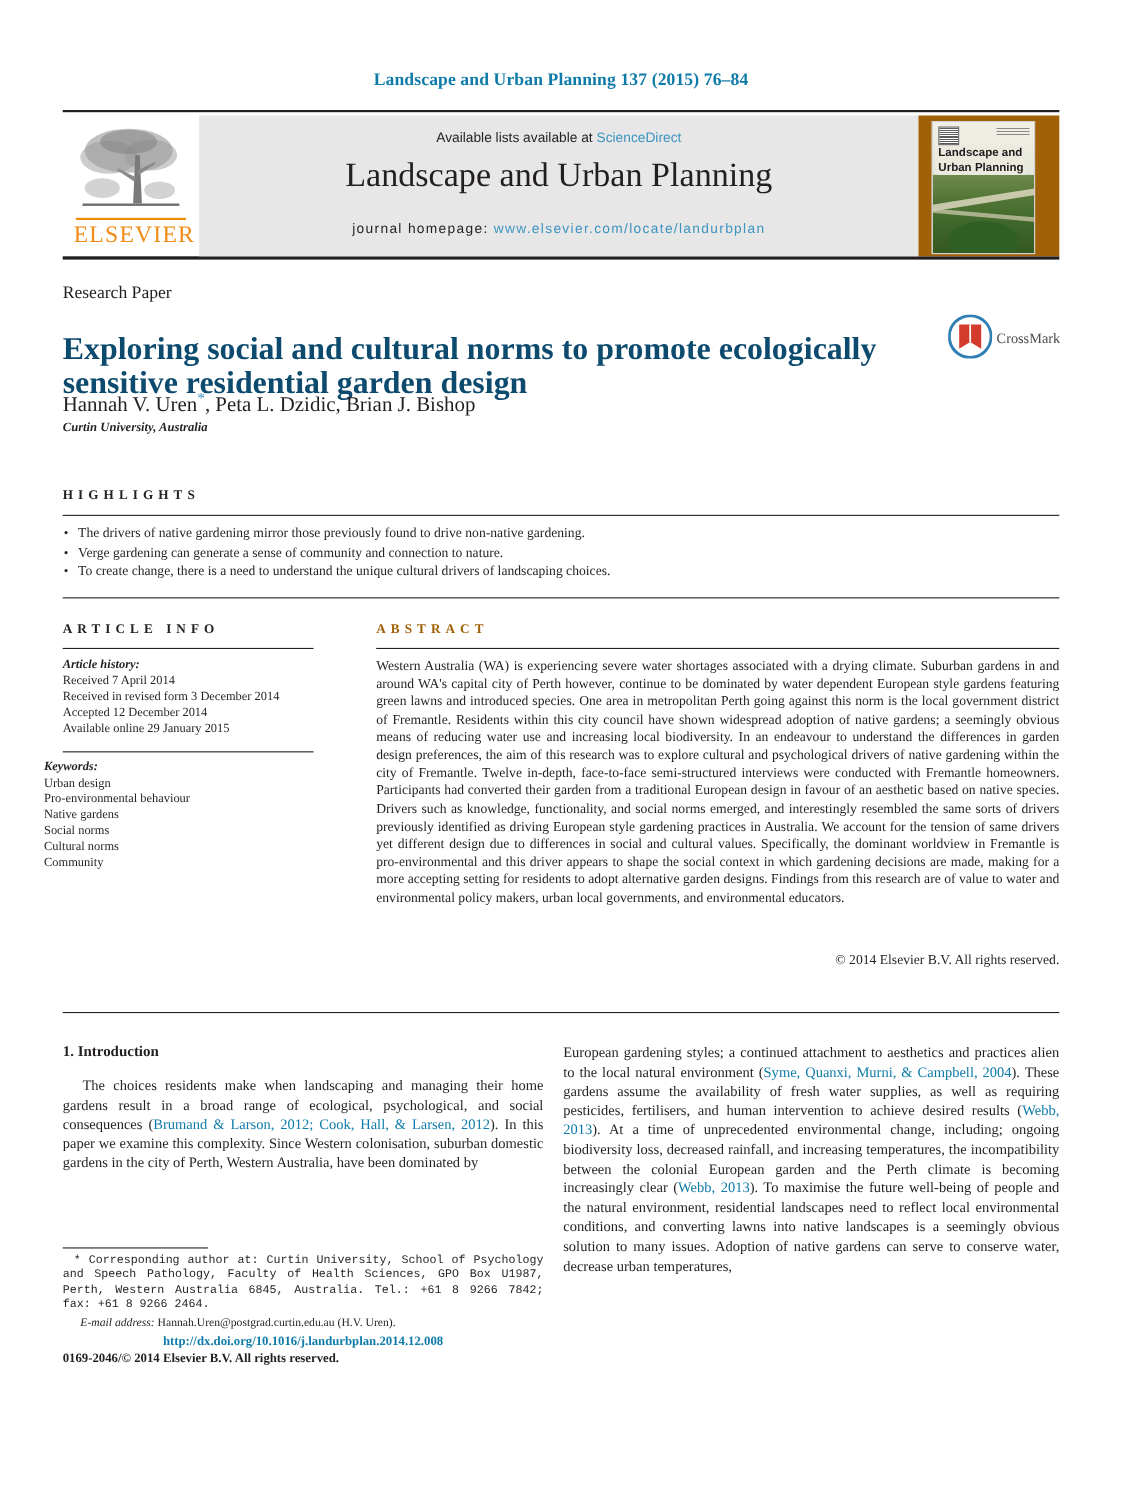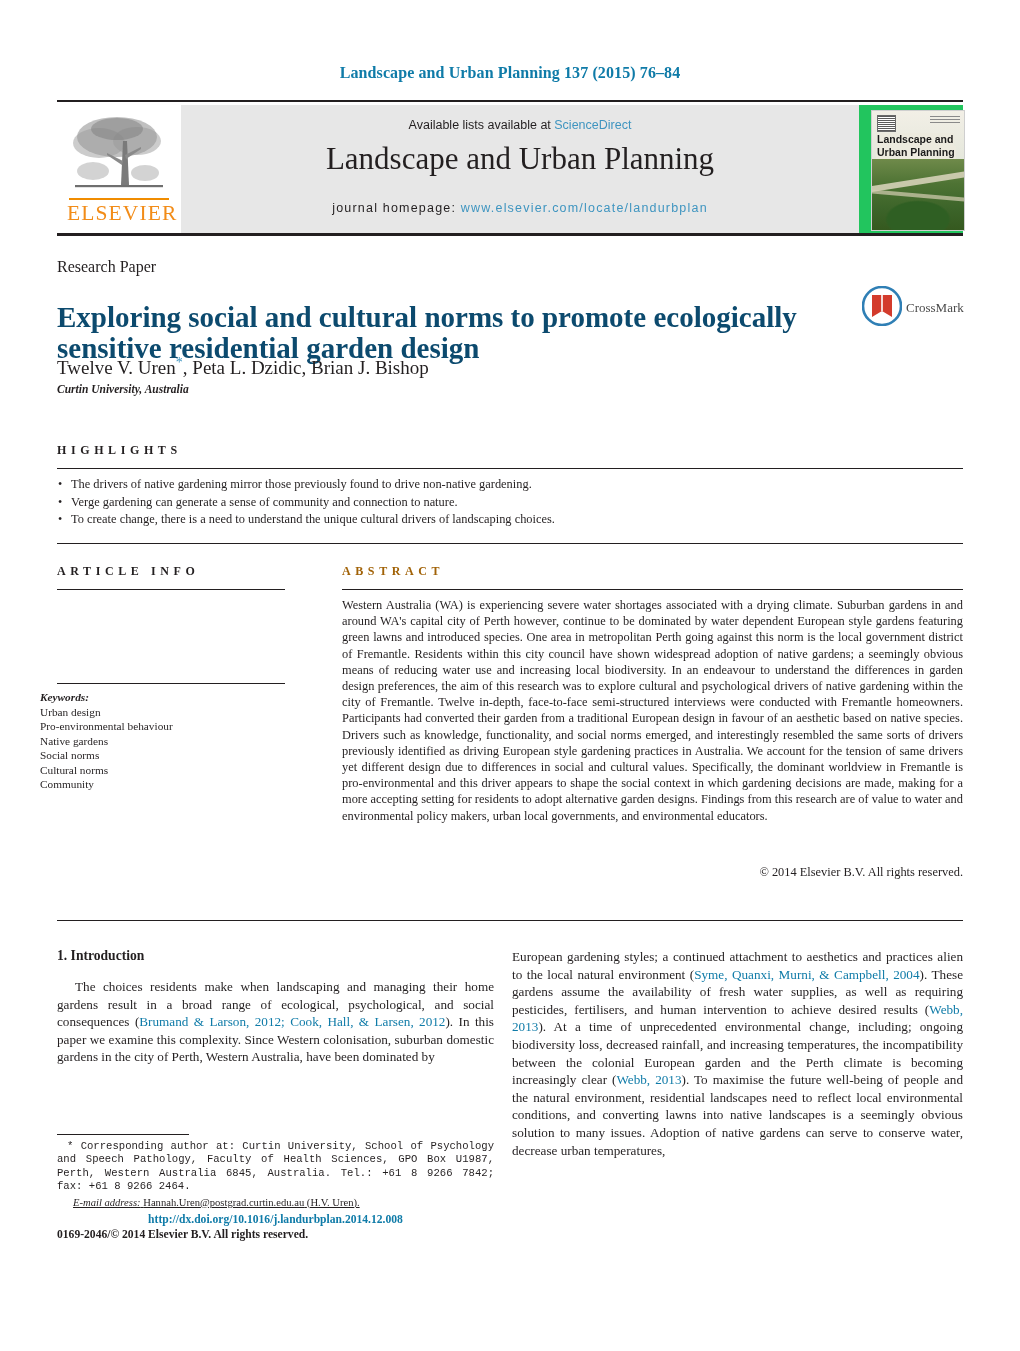--- a/index.html
+++ b/index.html
@@ -114,22 +114,22 @@
     color: #231f20;
   }
   .banner-homepage .url {
     color: #3f95c0;
   }
   .cover-thumb {
     flex: 0 0 104px;
     width: 104px;
     height: 128px;
     position: relative;
-    background: #22c55e;
-    padding-left: 0;
+    background: #a16207;
+    padding-left: 24px;
     box-sizing: content-box;
   }
   .cover-img {
     position: absolute;
     left: 12px; top: 5px;
     width: 92px;
     height: 119px;
     border: 1px solid #cfcfcf;
     background: #dfe4ea;
     overflow: hidden;
@@ -389,21 +389,21 @@
   .footnote {
     position: absolute;
     left: 57px; top: 1140px;
     width: 437px;
     font-size: 10.6px;
     line-height: 13.4px;
     text-align: justify;
     color: #231f20;
   }
   .footnote .fn-first { text-indent: 10px; display: block; font-family: Liberation Mono, monospace; }
-  .footnote .email-line { display: block; text-indent: 16px; margin-top: 2px; text-decoration: underline; }
+  .footnote .email-line { display: block; text-indent: 16px; margin-top: 2px; }
   .footnote .lbl { font-style: italic; }
   .doi {
     position: absolute;
     left: 57px; top: 1212px;
     width: 437px;
     font-size: 11.6px;
     line-height: 15px;
     color: #0f7ba8;
     font-weight: bold;
     text-align: center;
@@ -471,21 +471,21 @@
           </div>
         </div>
       </div>
 
     </div>
   </div>
 
   <div class="section-type">Research Paper</div>
   <h1 class="article-title">Exploring social and cultural norms to promote ecologically sensitive residential garden design</h1>
   <div class="authors">
-    <span>Twelve V. Uren</span><span class="star">*</span><span>, Peta L. Dzidic, Brian J. Bishop</span>
+    <span>Hannah V. Uren</span><span class="star">*</span><span>, Peta L. Dzidic, Brian J. Bishop</span>
   </div>
   <div class="affiliation">Curtin University, Australia</div>
 
   <div class="crossmark">
     <svg class="crossmark-logo" viewBox="0 0 40 40">
       <circle cx="20" cy="20" r="19" fill="#ffffff" stroke="#2f7fb5" stroke-width="2.6"></circle>
       <path d="M10 9 h20 v22 l-10 -6 l-10 6 z" fill="#d33b2c"></path>
       <path d="M20 9 v16" stroke="#ffffff" stroke-width="1.6"></path>
     </svg>
     <div class="crossmark-text">CrossMark</div>
@@ -498,20 +498,27 @@
     <li>Verge gardening can generate a sense of community and connection to nature.</li>
     <li>To create change, there is a need to understand the unique cultural drivers of landscaping choices.</li>
   </ul>
   <div class="hl-rule-bot"></div>
 
   <div class="info-head">ARTICLE INFO</div>
   <div class="abs-head">ABSTRACT</div>
   <div class="info-rule"></div>
   <div class="abs-rule"></div>
 
+  <div class="history">
+    <span class="lbl">Article history:</span><br>
+    <span>Received 7 April 2014</span><br>
+    <span>Received in revised form 3 December 2014</span><br>
+    <span>Accepted 12 December 2014</span><br>
+    <span>Available online 29 January 2015</span>
+  </div>
 
   <div class="kw-rule"></div>
   <div class="keywords">
     <span class="lbl">Keywords:</span><br>
     <span>Urban design</span><br>
     <span>Pro-environmental behaviour</span><br>
     <span>Native gardens</span><br>
     <span>Social norms</span><br>
     <span>Cultural norms</span><br>
     <span>Community</span>

